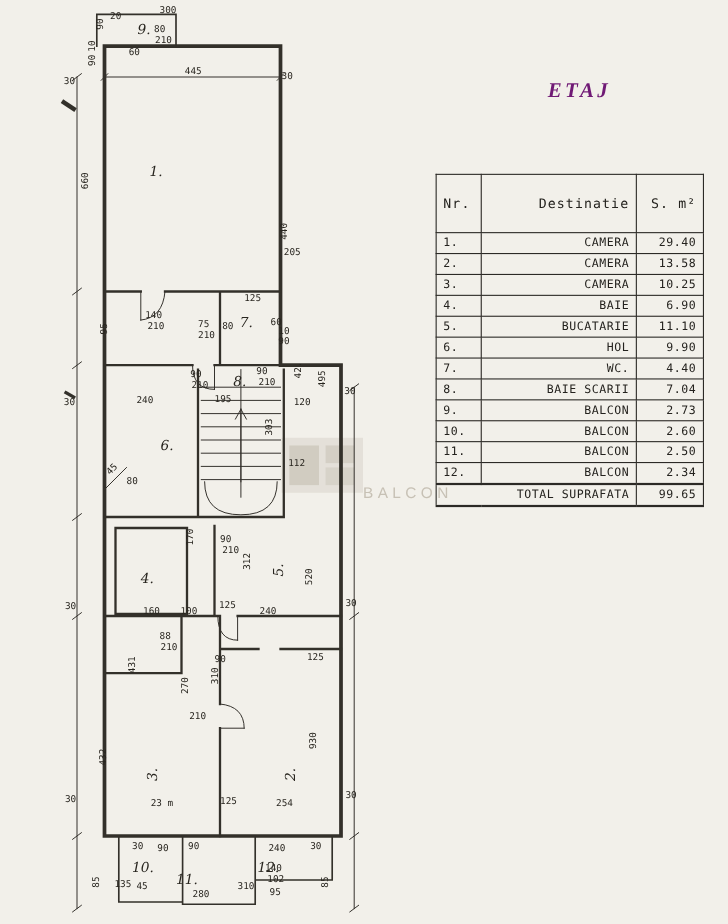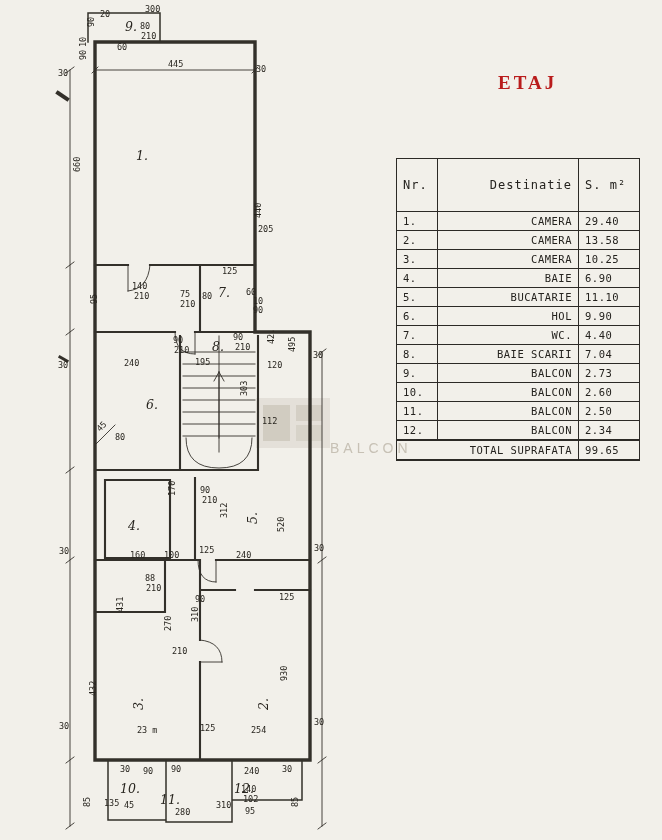--- a/index.html
+++ b/index.html
@@ -13,42 +13,42 @@
   #plan-svg path{fill:none;stroke:#33302a;stroke-linecap:square;}
   .w-outer{stroke-width:3.4px;}
   .w-inner{stroke-width:2.1px;}
   .w-thin{stroke-width:1.5px;}
   .w-line{stroke-width:0.9px;stroke:#4a463e;}
   .dim-label{font:8.5px "DejaVu Sans Mono", monospace;fill:#28251f;}
   .room-label{font:italic 12.5px "DejaVu Serif", serif;fill:#28251f;}
   
   .title{
     position:absolute;left:498px;top:72px;
-    font-family:"Liberation Serif", serif;font-weight:bold;
-    font-size:19px;letter-spacing:3px;color:#b91c1c;
+    font-family:"Liberation Serif", serif;font-style:italic;font-weight:bold;
+    font-size:19px;letter-spacing:3px;color:#701a75;
   }
   
   .watermark{
     position:absolute;left:330px;top:440px;
     font-family:"Liberation Sans", sans-serif;font-size:14px;
     letter-spacing:4px;color:#c7c1b5;
   }
   
   table.area-table{
     position:absolute;left:396px;top:158px;border-collapse:collapse;
   }
   table.area-table th, table.area-table td{
     border:1.5px solid #2c2a26;font-weight:normal;white-space:nowrap;
     color:#24221e;
   }
   table.area-table th{font-size:12px;padding:19px 6px;letter-spacing:1px;}
   table.area-table td{font-size:10.5px;padding:2px 6px;height:14px;letter-spacing:0.5px;}
   th.nr, td.nr{width:28px;text-align:left;}
   th.dest, td.dest{width:128px;text-align:right;}
-  th.area, td.area{width:48px;text-align:left;}
+  th.area, td.area{width:48px;text-align:right;}
   tr.total-row td{border-top:2.4px solid #2c2a26;border-bottom:2.4px solid #2c2a26;}
 </style>
 </head>
 <body>
 
 <div class="page">
 
   <svg id="plan-svg" width="400" height="840" viewBox="0 0 400 840">
 
     <g>

